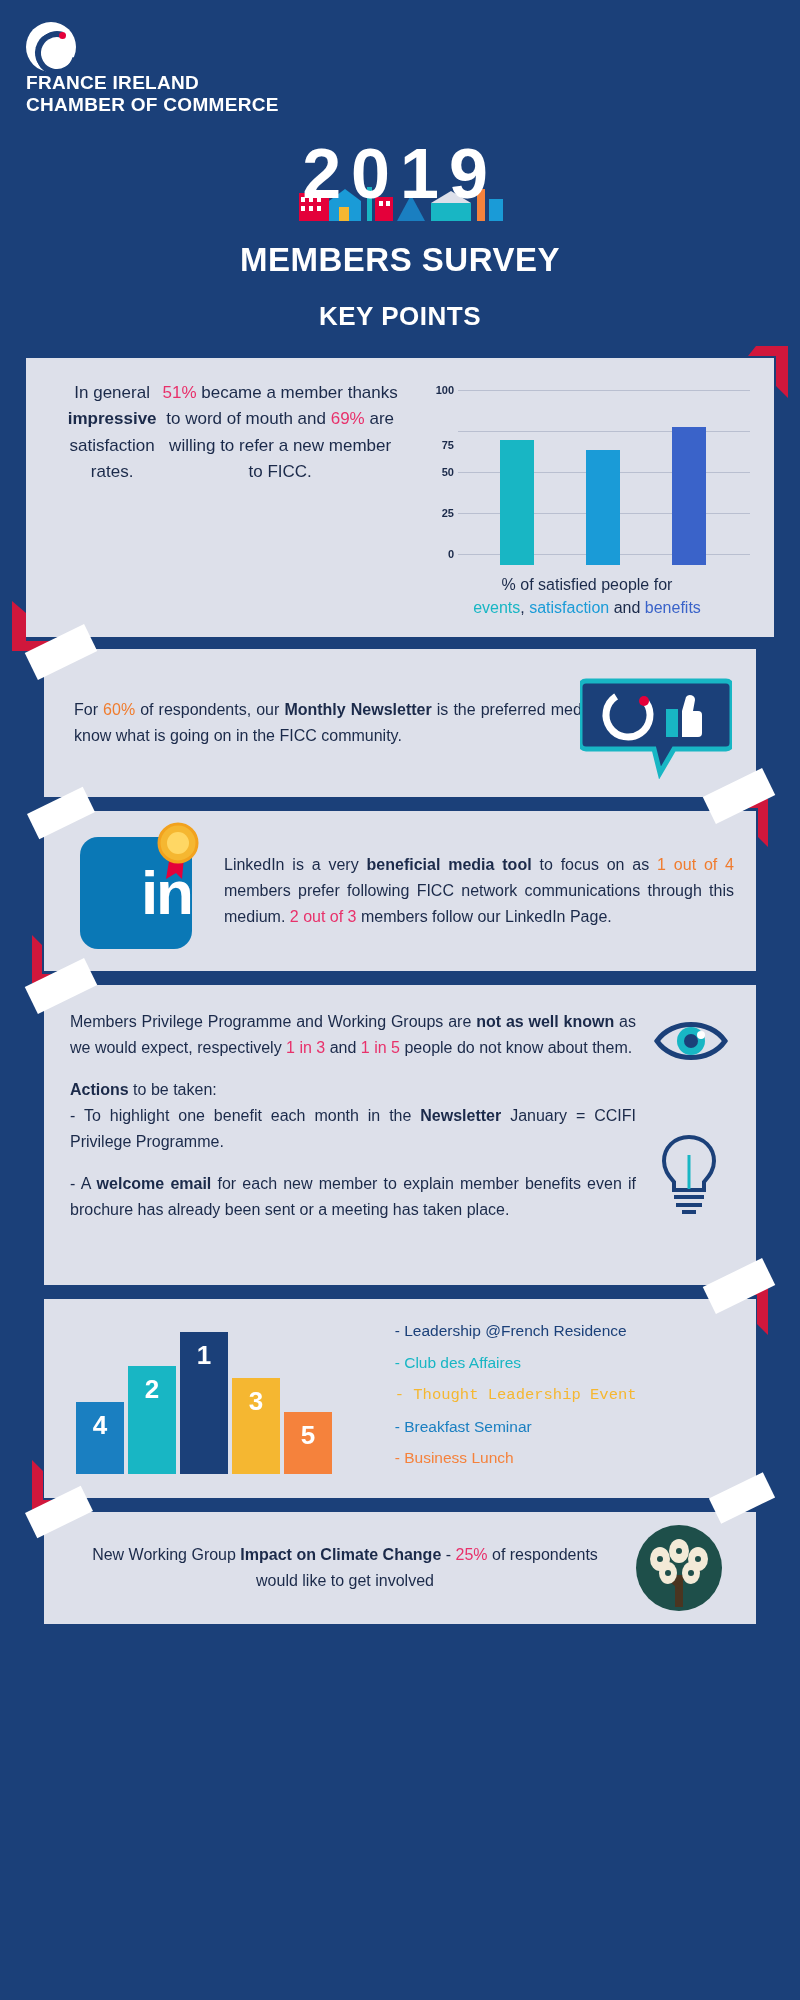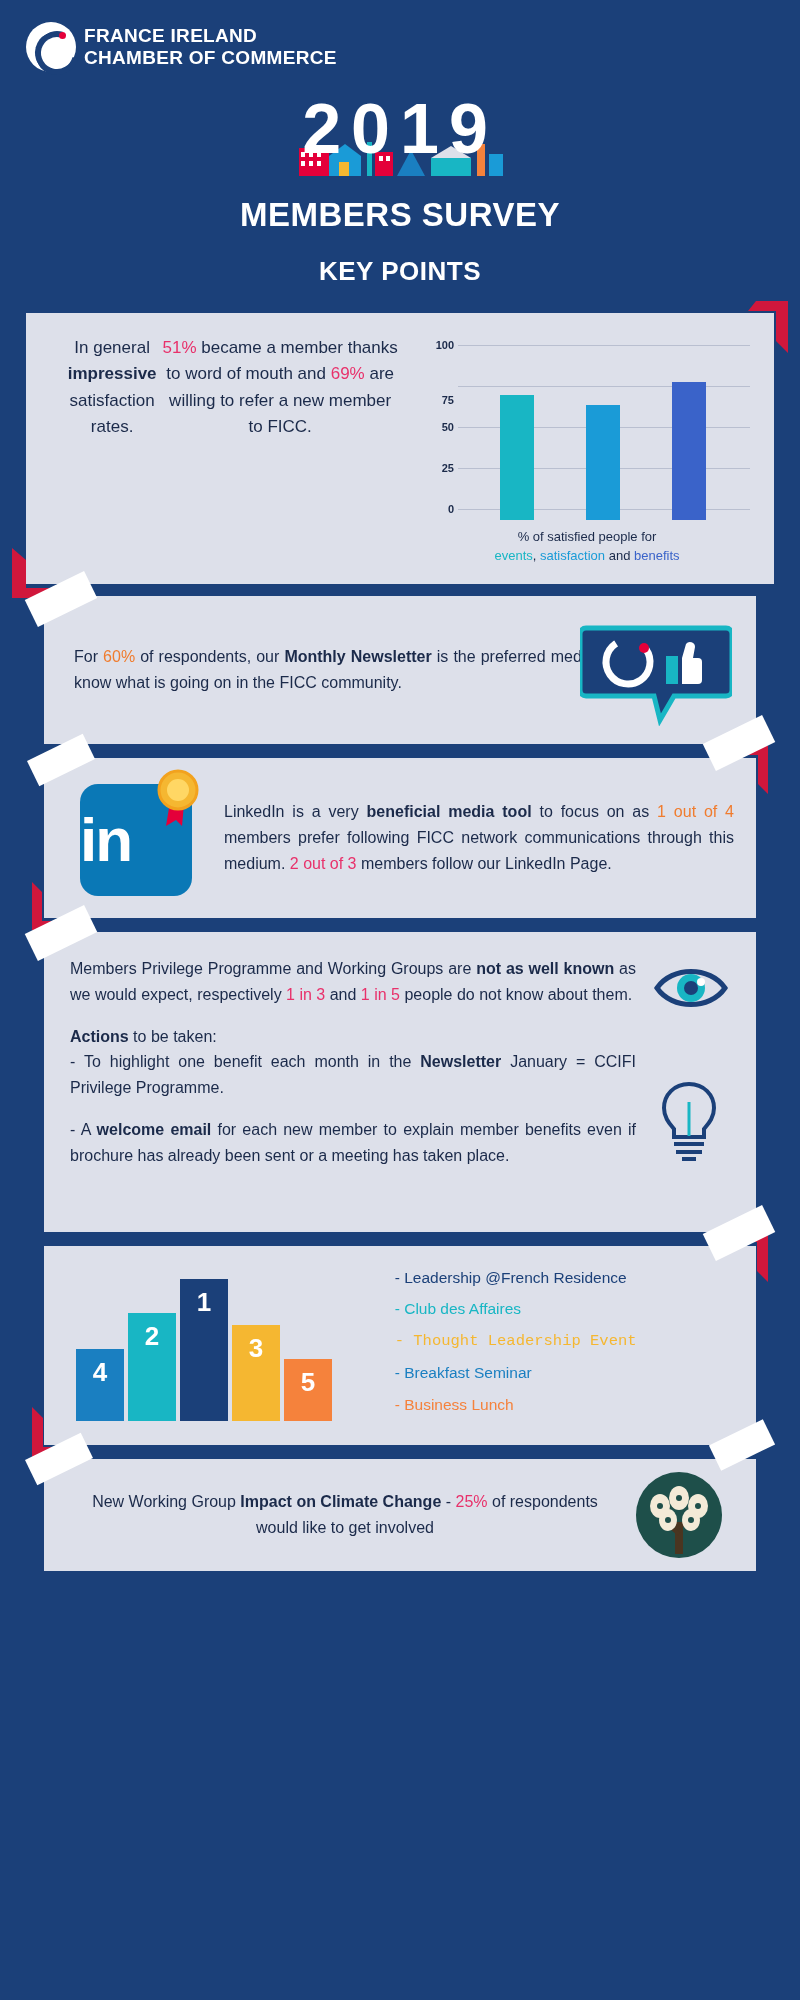--- a/index.html
+++ b/index.html
@@ -13,21 +13,21 @@
   }
   .page {
     width: 800px;
     height: 2000px;
     position: relative;
     background: #1b4079;
   }
 
   
   .header { padding: 22px 26px 0 26px; position: relative; }
-  .brandrow { display: flex; align-items: center; gap: 8px; }
+  .brandrow { display: flex; align-items: flex-start; gap: 0; flex-direction: column; }
   .logo-circle {
     width: 50px; height: 50px; border-radius: 50%;
     background: #ffffff; position: relative; flex: 0 0 auto;
   }
   .logo-circle::before {
     content: "";
     position: absolute; left: 9px; top: 9px;
     width: 32px; height: 32px; border-radius: 50%;
     border: 6px solid #1b4079;
     border-right-color: transparent;
@@ -150,21 +150,21 @@
     position: absolute;
     left: 50px; right: 18px; bottom: 0;
     height: 175px;
     display: flex;
     align-items: flex-end;
     justify-content: space-around;
   }
   .bar { width: 34px; }
   .chart-caption {
     text-align: center;
-    font-size: 13px;
+    font-size: 16px;
     color: #1b2a4a;
     margin-top: 8px;
     line-height: 1.45;
   }
   .t-events { color: #18b6c4; }
   .t-comm { color: #1a9bd7; }
   .t-benefits { color: #3a63c9; }
 
   .card2 {
     width: 712px;
@@ -196,21 +196,21 @@
     position: absolute;
     left: 36px; top: 26px;
     width: 112px; height: 112px;
     background: #0a78b6;
     border-radius: 18px;
   }
   .li-text {
     position: absolute;
     left: 0; right: 0; top: 50%;
     transform: translateY(-50%);
-    text-align: left;
+    text-align: right;
     color: #ffffff;
     font-size: 62px;
     font-weight: bold;
     font-family: "Liberation Sans", sans-serif;
     letter-spacing: -2px;
     line-height: 1;
   }
   .ribbon {
     position: absolute;
     right: -14px; top: -16px;

